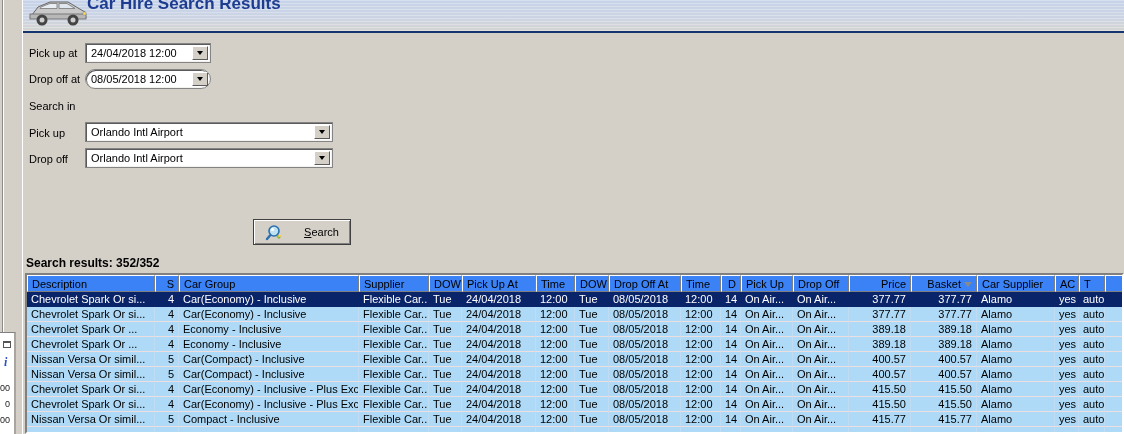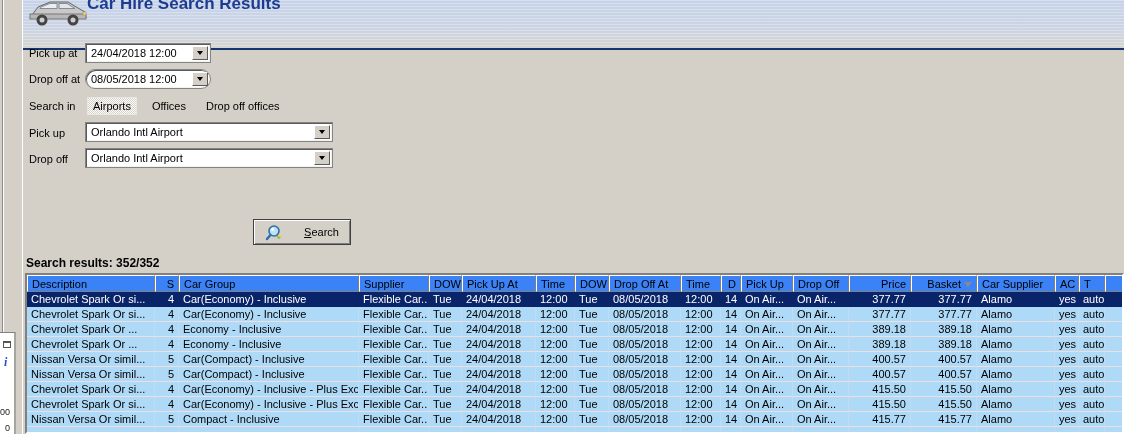--- a/index.html
+++ b/index.html
@@ -8,28 +8,28 @@
   #page { position:relative; width:1124px; height:434px; background:#d4d0c8; }
 
   
   .vline { position:absolute; top:0; bottom:0; width:1px; }
   .mini-window { position:absolute; left:0; top:332px; width:16px; height:102px;
     background:#fff; border-right:2px solid #a8a4a0; border-top:1px solid #808080; }
   .mini-max-icon { position:absolute; top:8px; right:3px; width:8px; height:7px;
     border:1px solid #555; border-top:2px solid #555; background:#fff; }
   .mini-info { position:absolute; top:22px; left:4px; color:#2a50c8;
     font-family:"Liberation Serif", serif; font-weight:bold; font-style:italic; font-size:12px; }
-  .mini-num { position:absolute; right:4px; font-size:9px; color:#222;margin-top:24px; }
+  .mini-num { position:absolute; right:4px; font-size:9px; color:#222; }
 
   
   #panel { position:absolute; left:22px; top:0; width:1102px; height:434px;
     background:#d4d0c8; border-left:1px solid #fff; }
 
   
-  .band { position:absolute; left:0; top:0; right:0; height:50px; overflow:hidden;
+  .band { position:absolute; left:0; top:0; right:0; height:33px; overflow:hidden;
     background:repeating-linear-gradient(180deg, rgba(255,255,255,.28) 0 1px, rgba(0,0,0,0) 1px 3px),
                linear-gradient(180deg,#c6d3e9 0%, #ccd4e4 55%, #d5d5d1 100%);
     border-bottom:2px solid #16356e; }
   .page-title { position:absolute; left:64px; top:-6px; font-size:17px; font-weight:bold;
     color:#1d3c90; white-space:nowrap; }
   .car-icon { position:absolute; left:5px; top:-7px; }
 
   
   .flabel { position:absolute; left:6px; font-size:11px; color:#000; }
 
@@ -126,25 +126,20 @@
 
     <div class="flabel" style="top:73px;">Drop off at</div>
     <div class="combo" style="left:62px;top:69px;width:126px;border-radius:10px;">
       <span class="val">08/05/2018 12:00</span>
       <span class="drop-btn">
           <span class="tri"></span>
         </span>
     </div>
 
     <div class="flabel" style="top:100px;">Search in</div>
-    <div class="tabs">
-        <span class="tab sel">Airports</span>
-        <span class="tab">Offices</span>
-        <span class="tab">Drop off offices</span>
-      </div>
 
     <div class="flabel" style="top:127px;">Pick up</div>
     <div class="combo" style="left:62px;top:122px;width:248px;">
       <span class="val">Orlando Intl Airport</span>
       <span class="drop-btn">
           <span class="tri"></span>
         </span>
     </div>
 
     <div class="flabel" style="top:153px;">Drop off</div>

